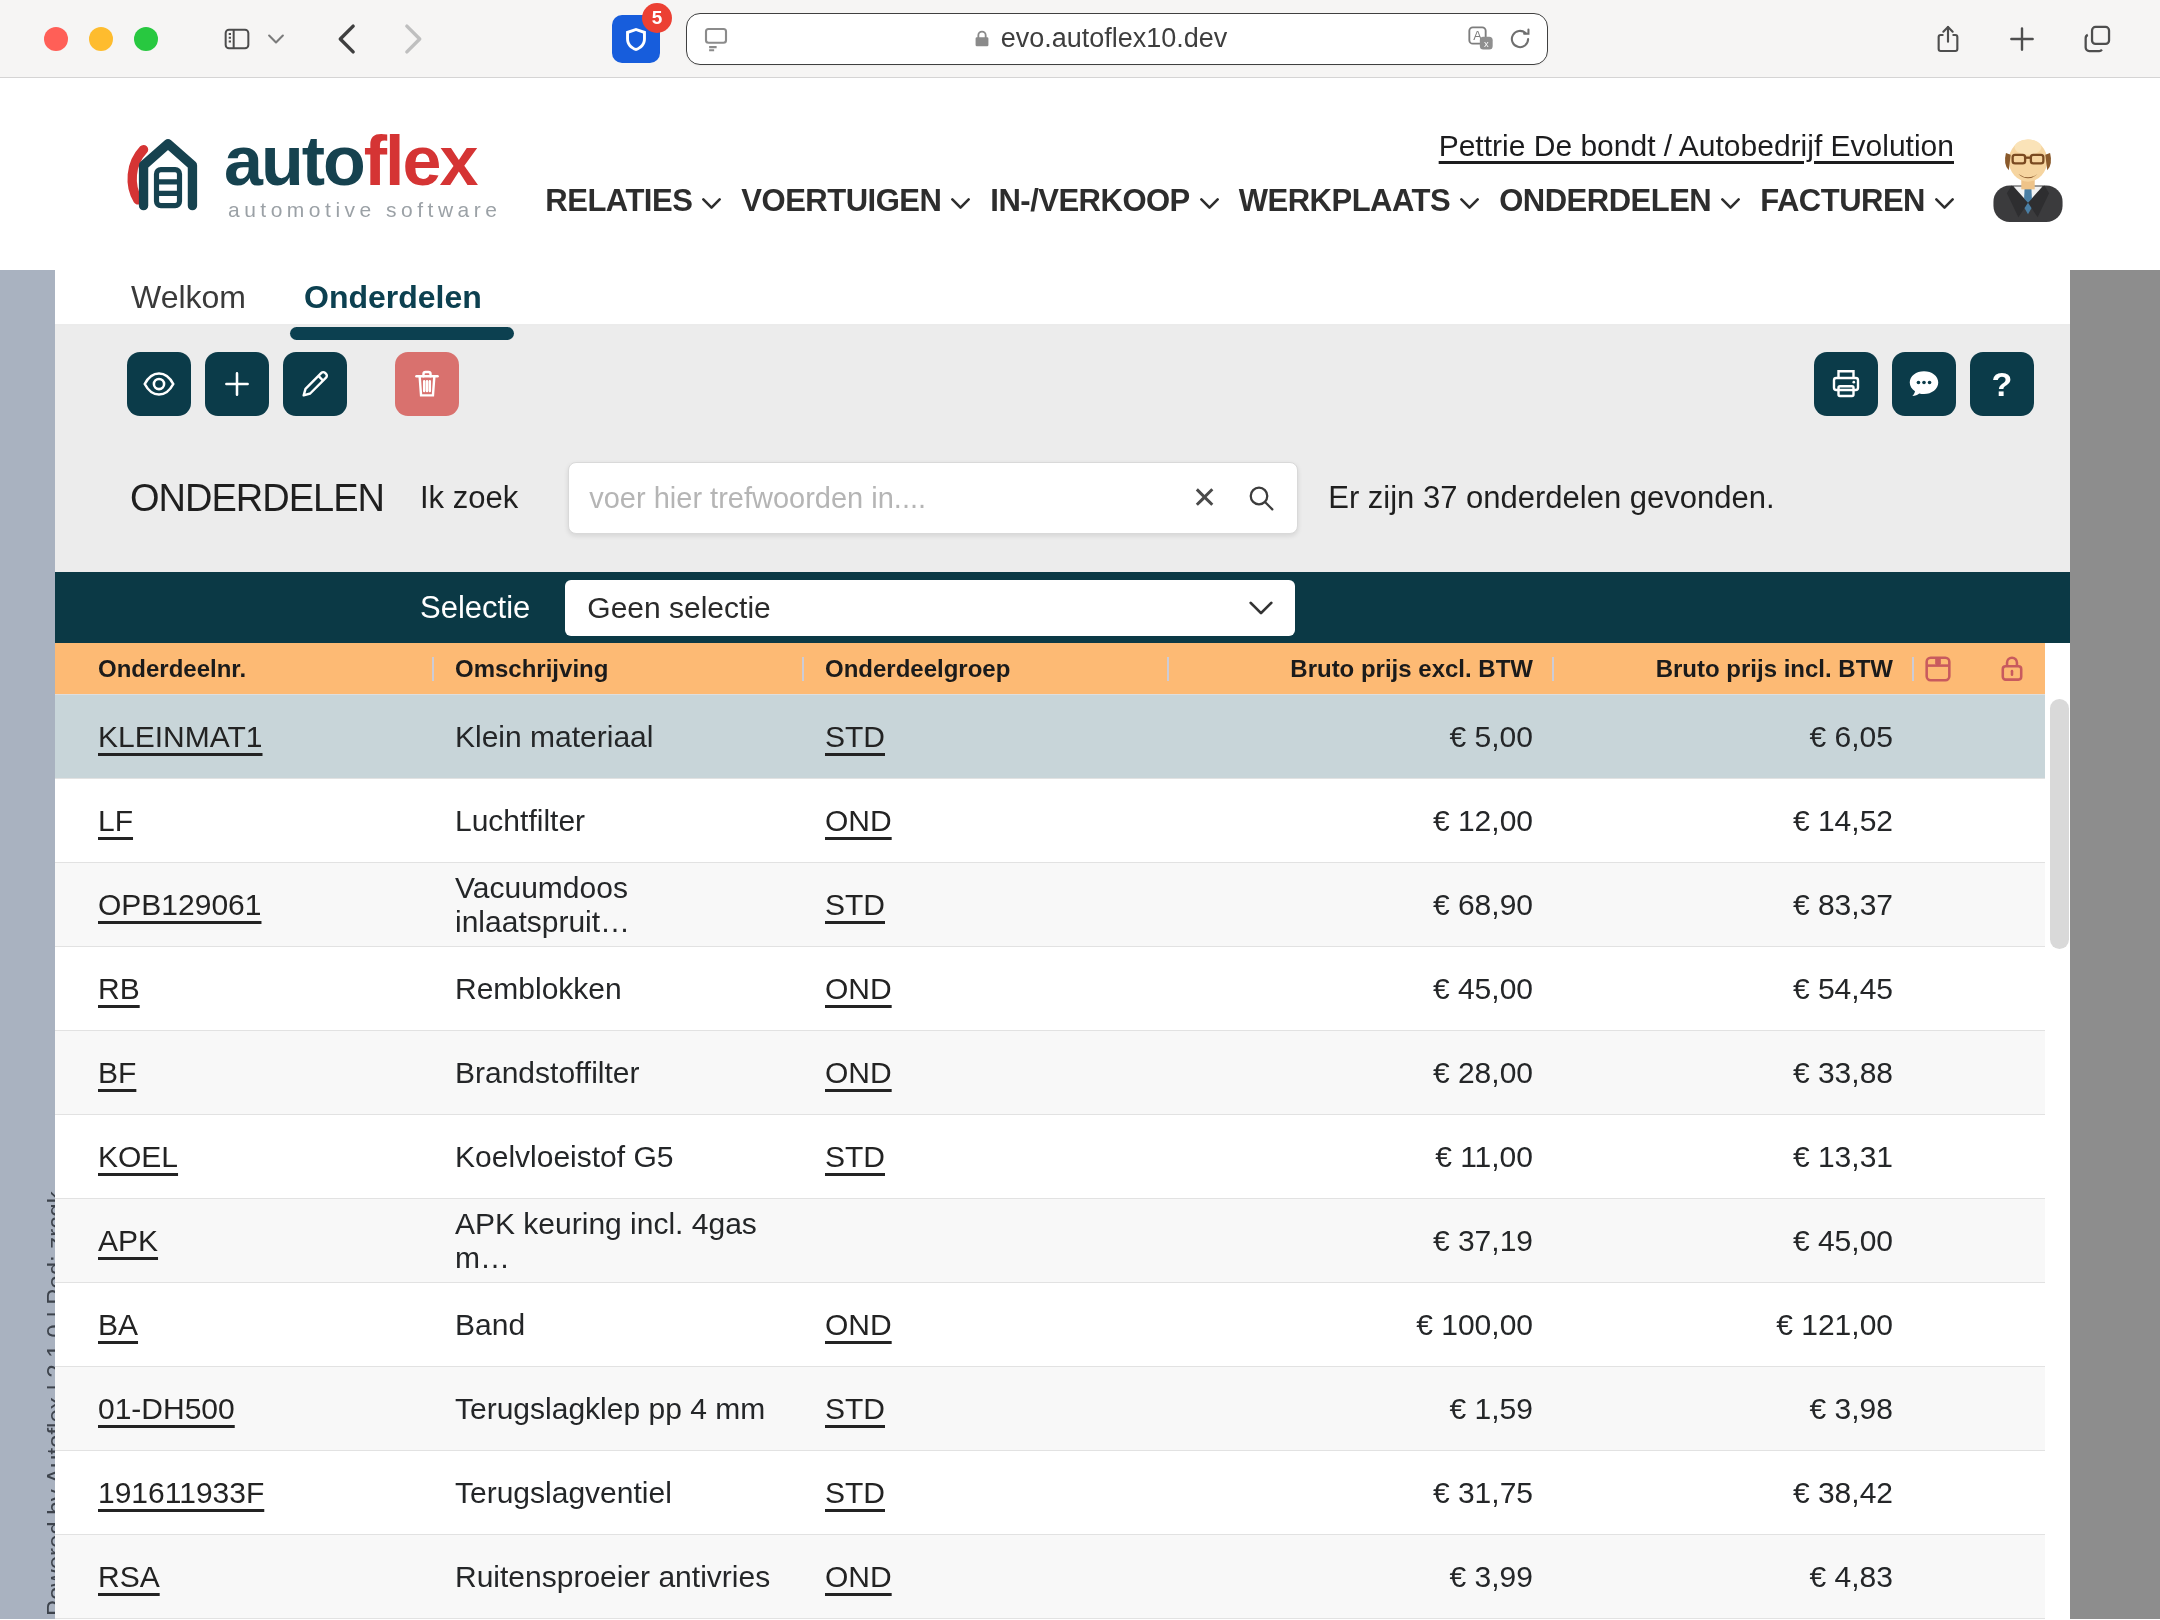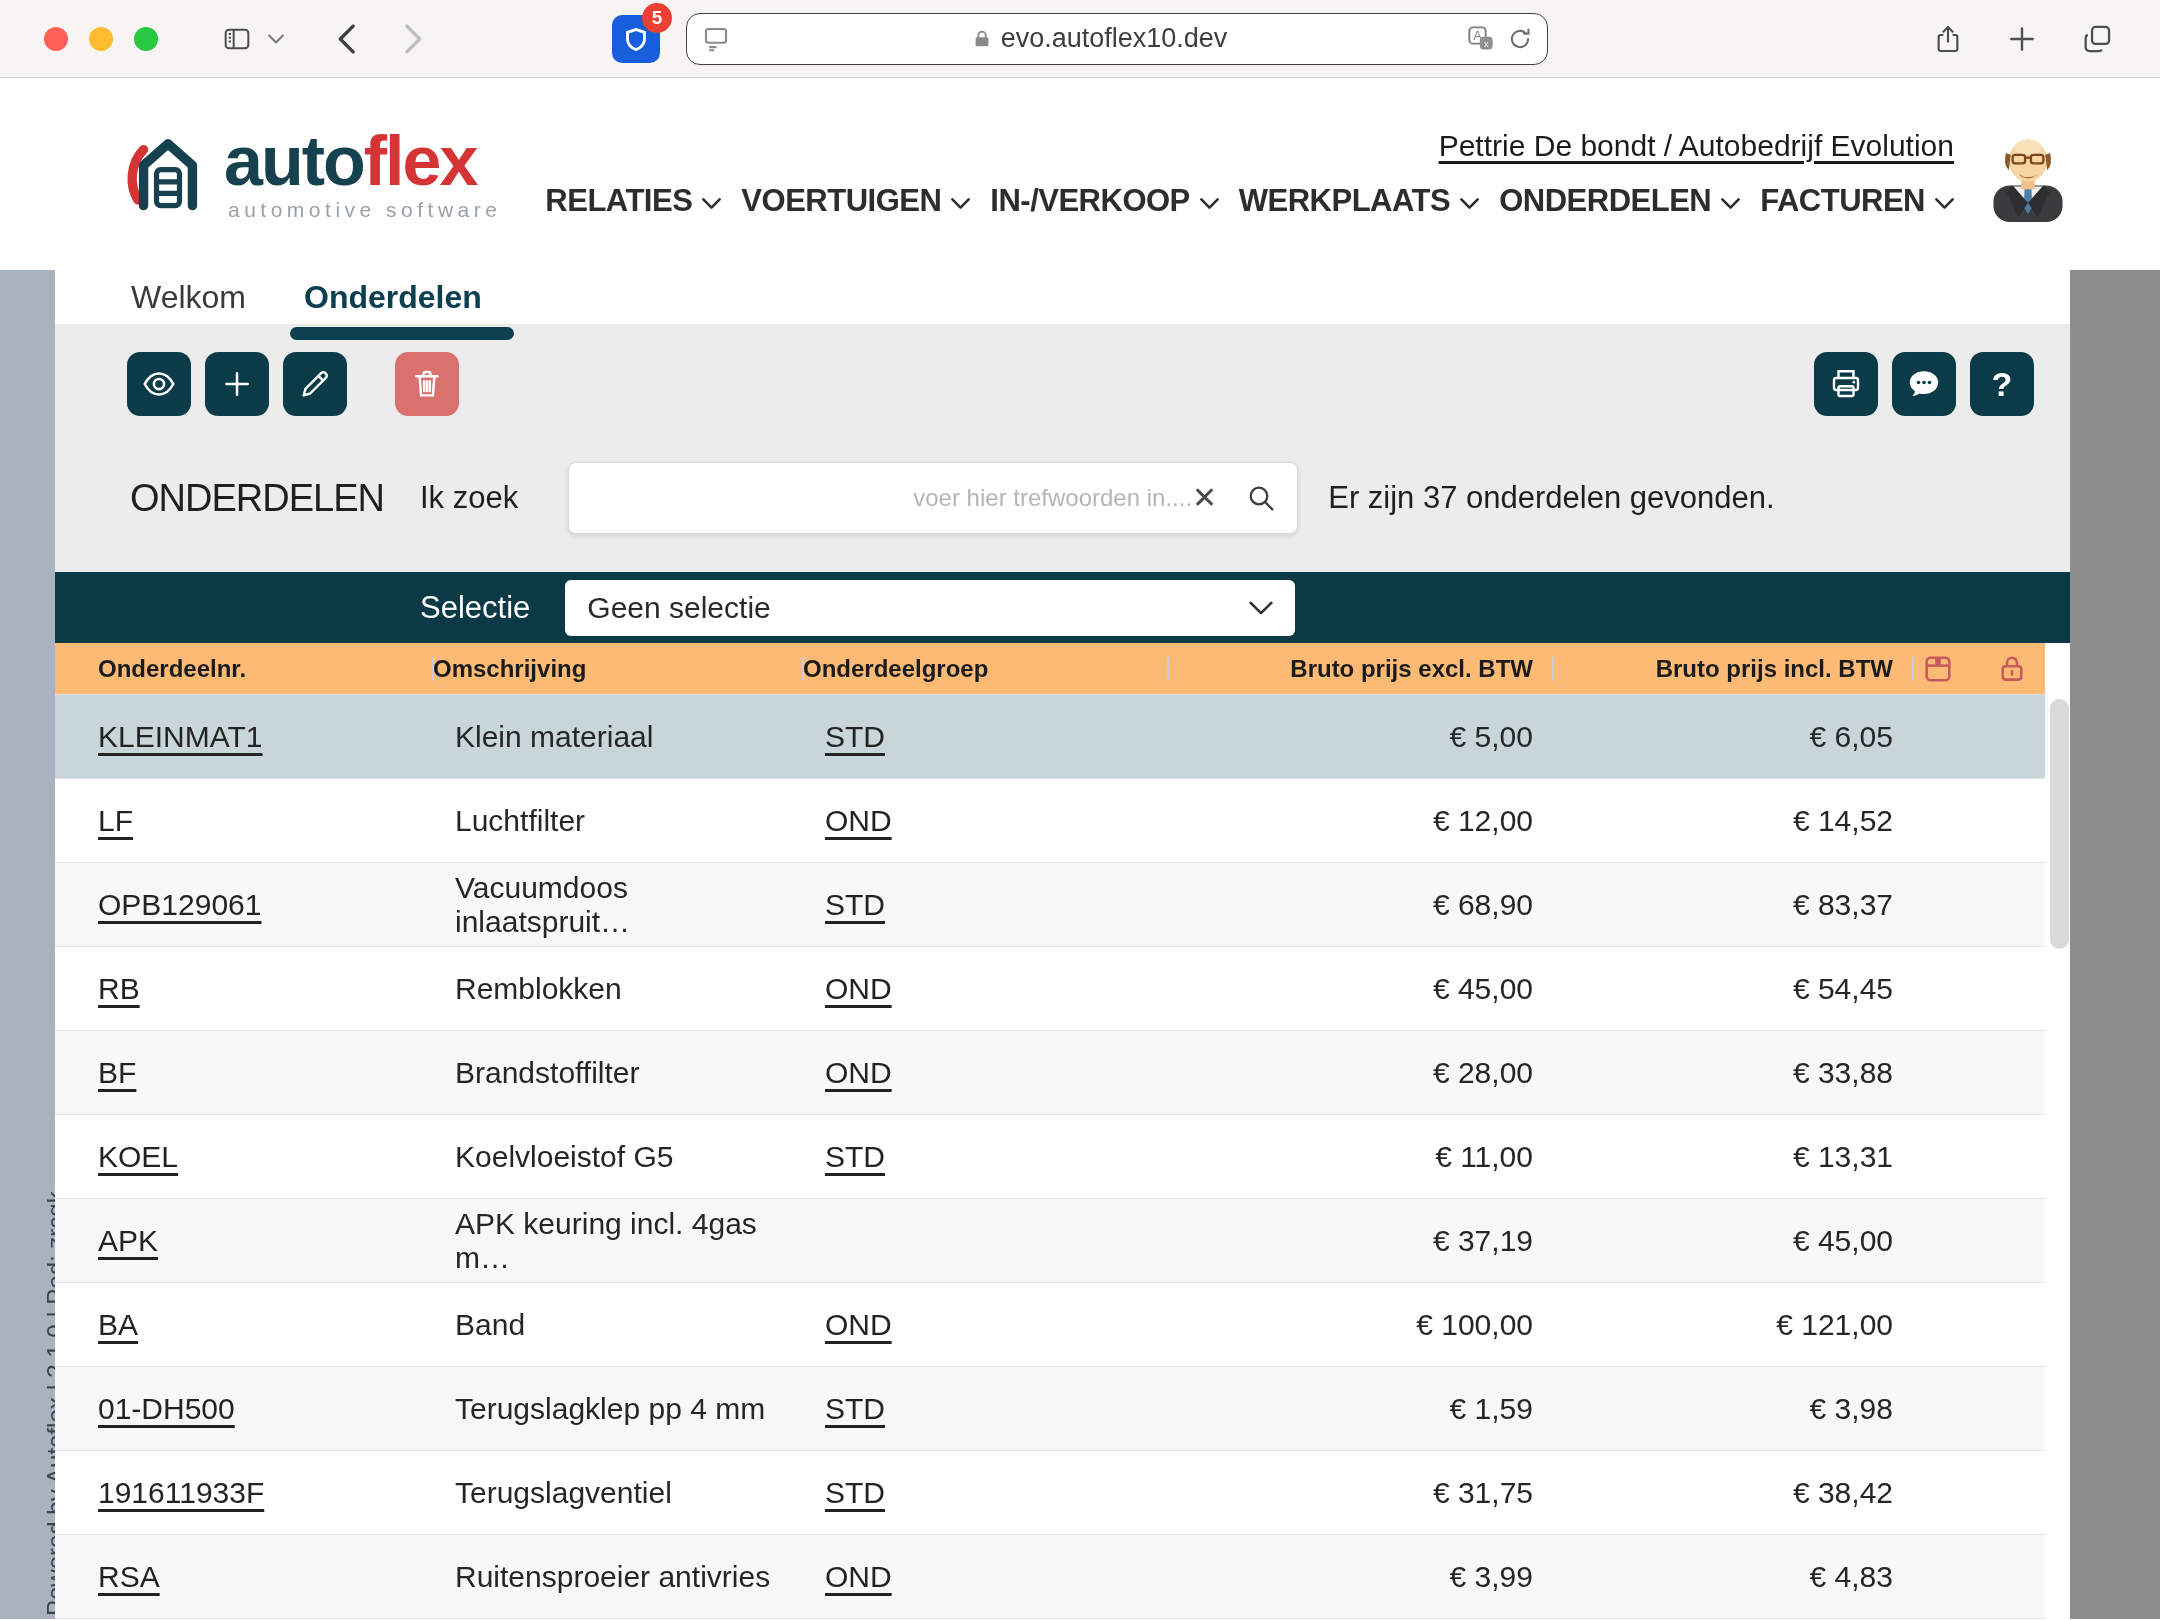--- a/index.html
+++ b/index.html
@@ -71,41 +71,41 @@
   .tbtn + .tbtn { margin-left:14px; }
   .tbtn.danger { background:#d9716e; margin-left:48px; }
   .tbtn.qmark { color:#fff; font-size:34px; font-weight:bold; }
   .toolbar-right { margin-left:auto; display:flex; }
   .toolbar { padding-left:36px; }
   .search-row { display:flex; align-items:center; margin-top:46px; padding-left:39px; }
   .sec-title { font-size:38px; color:#1f1f1f; letter-spacing:-1px; width:251px; }
   .zoek-label { font-size:31px; color:#1f1f1f; margin-left:39px; margin-right:50px; }
   .search-box { width:730px; height:72px; background:#fff; border:1px solid #d9d9d9; border-radius:8px;
     box-shadow:0 2px 5px rgba(0,0,0,.10); display:flex; align-items:center; padding:0 20px; }
-  .search-box input { flex:1; border:none; outline:none; font-size:24px; color:#4d7c0f;
-    font-family:"Liberation Sans",sans-serif; background:transparent;text-align:right; }
+  .search-box input { flex:1; border:none; outline:none; font-size:29px; color:#4d7c0f;
+    font-family:"Liberation Sans",sans-serif; background:transparent; }
   .search-box input::placeholder { color:#b5b5b5; }
   .clear-x { font-size:30px; color:#4a4a4a; margin-right:28px; cursor:pointer; line-height:1; }
   .results-text { font-size:31px; color:#1f1f1f; margin-left:30px; }
 
   
   .teal-band { height:118px; background:#0b3945; display:flex; align-items:center; padding-left:365px; }
   .sel-label { color:#fff; font-size:31px; margin-right:35px; }
   .sel-box { width:730px; height:56px; background:#fff; border-radius:6px; display:flex;
     align-items:center; padding:0 22px; font-size:30px; color:#2a2a2a; cursor:pointer; }
   .sel-box .sel-chev { margin-left:auto; color:#333; }
 
   
   .table-wrap { position:relative; flex:1; }
   .thead, .trow { display:grid; grid-template-columns:335px 370px 365px 385px 360px 1fr;
     padding-left:43px; width:1990px; }
   .thead { height:52px; align-items:center; background:#fdba74; border-bottom:1px solid #dedede;
     font-size:24px; font-weight:bold; color:#1b1b1b; position:relative; }
   .hcell { position:relative; }
-  .hcell.c2,.hcell.c3 { }
+  .hcell.c2,.hcell.c3 { padding-left:22px; }
   .hcell.right { text-align:right; padding-right:20px; }
   .hcell .sep { position:absolute; right:-1px; top:50%; transform:translateY(-50%);
     width:2px; height:24px; background:#ccccd6; }
   .hicons { display:flex; align-items:center; gap:40px; padding-left:8px; }
   .trow { height:84px; align-items:center; font-size:30px; color:#242628;
     border-bottom:1px solid #e2e2e2; background:#fff; cursor:pointer; }
   .trow.shaded { background:#f8f8f8; }
   .trow.selected { background:#c8d5d9; }
   .cell.c2,.cell.c3 { padding-left:22px; }
   .cell.right { text-align:right; padding-right:20px; }

